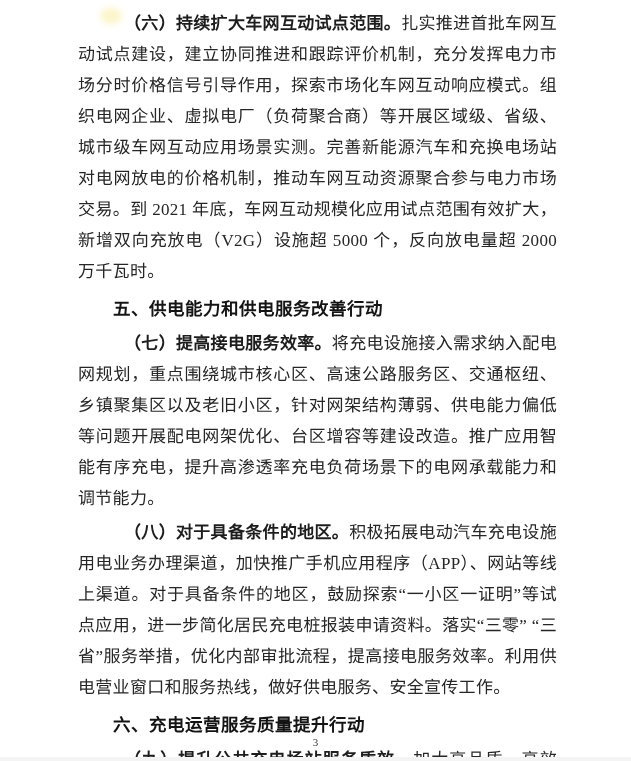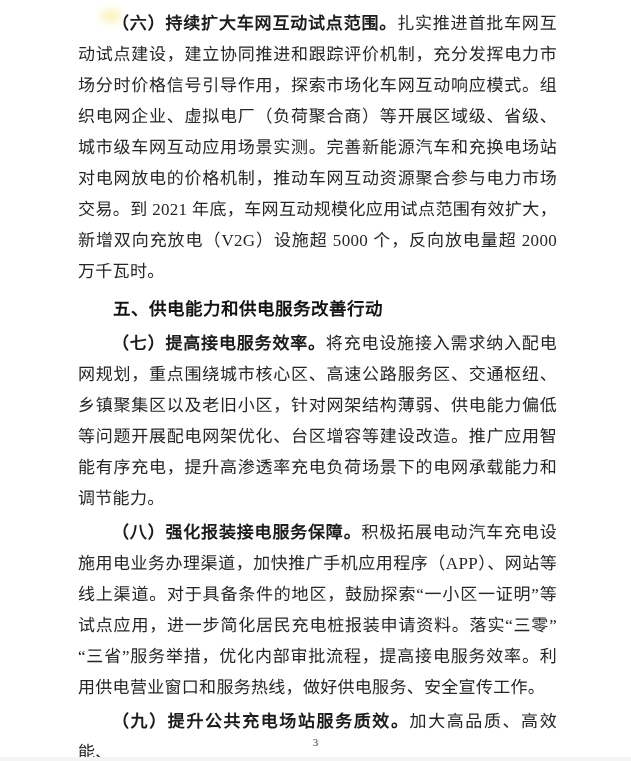--- a/index.html
+++ b/index.html
@@ -41,20 +41,21 @@
     line-height: 31px;
     text-align: justify;
     text-justify: inter-ideograph;
     text-indent: 2em;
     letter-spacing: 0.3px;
   }
   .para + .para { margin-top: 3px; }
   .para .lead {
     font-weight: 700;
     color: #1d1d1d;
+    margin-left: 12px;
   }
   .heading {
     margin: 7px 0 3px 0;
     font-family: Liberation Serif, serif;
     font-size: 17.5px;
     line-height: 31px;
     font-weight: 700;
     color: #141414;
     text-indent: 2em;
     letter-spacing: 0.5px;
@@ -87,22 +88,23 @@
   <div class="smudge"></div>
 
   <div class="content">
 
     <p class="para"><span class="lead">（六）持续扩大车网互动试点范围。</span><span>扎实推进首批车网互动试点建设，建立协同推进和跟踪评价机制，充分发挥电力市场分时价格信号引导作用，探索市场化车网互动响应模式。组织电网企业、虚拟电厂（负荷聚合商）等开展区域级、省级、城市级车网互动应用场景实测。完善新能源汽车和充换电场站对电网放电的价格机制，推动车网互动资源聚合参与电力市场交易。到 2021 年底，车网互动规模化应用试点范围有效扩大，新增双向充放电（V2G）设施超 5000 个，反向放电量超 2000 万千瓦时。</span></p>
 
     <h2 class="heading">五、供电能力和供电服务改善行动</h2>
 
     <p class="para"><span class="lead">（七）提高接电服务效率。</span><span>将充电设施接入需求纳入配电网规划，重点围绕城市核心区、高速公路服务区、交通枢纽、乡镇聚集区以及老旧小区，针对网架结构薄弱、供电能力偏低等问题开展配电网架优化、台区增容等建设改造。推广应用智能有序充电，提升高渗透率充电负荷场景下的电网承载能力和调节能力。</span></p>
 
-    <p class="para"><span class="lead">（八）强化报装接电服务保障。</span><span>积极拓展电动汽车充电设施用电业务办理渠道，加快推广手机应用程序（APP）、网站等线上渠道。对于具备条件的地区，鼓励探索“一小区一证明”等试点应用，进一步简化居民充电桩报装申请资料。落实“三零” “三省”服务举措，优化内部审批流程，提高接电服务效率。利用供电营业窗口和服务热线，做好供电服务、安全宣传工作。</span></p>
+    <p class="para"><span class="lead">（八）对于具备条件的地区。</span><span>积极拓展电动汽车充电设施用电业务办理渠道，加快推广手机应用程序（APP）、网站等线上渠道。对于具备条件的地区，鼓励探索“一小区一证明”等试点应用，进一步简化居民充电桩报装申请资料。落实“三零” “三省”服务举措，优化内部审批流程，提高接电服务效率。利用供电营业窗口和服务热线，做好供电服务、安全宣传工作。</span></p>
 
+    <h2 class="heading">六、充电运营服务质量提升行动</h2>
 
     <p class="para"><span class="lead">（九）提升公共充电场站服务质效。</span><span>加大高品质、高效能、</span></p>
 
   </div>
 
   <div class="pageno">3</div>
 
   <div class="bottom-edge"></div>
 </div>
 

